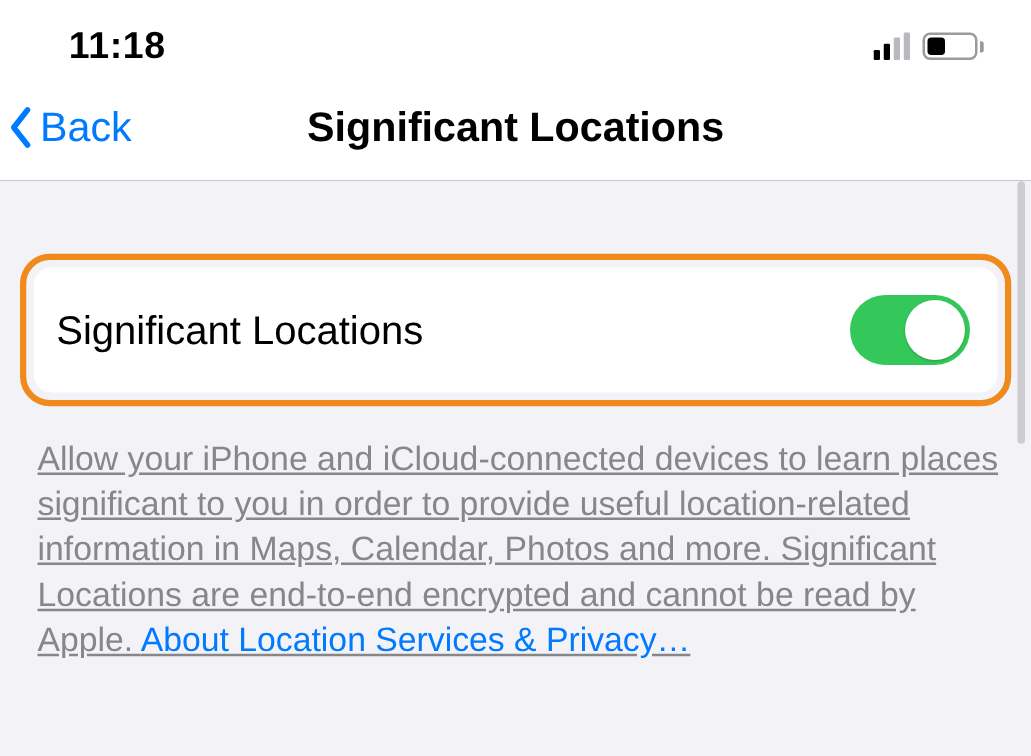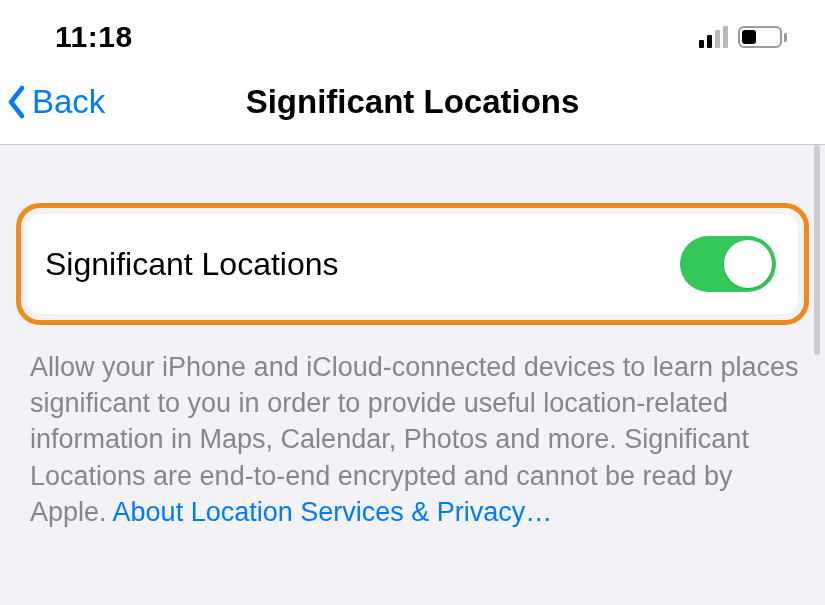--- a/index.html
+++ b/index.html
@@ -40,21 +40,21 @@
   .section-spacer { height: 58px; }
 
   .highlight-wrap { margin: 0 16px; padding: 6px; border: 5px solid #f08a1c; border-radius: 24px; background: transparent; }
 
   .row { background: #fff; border-radius: 14px; display: flex; align-items: center; justify-content: space-between; padding: 22px 22px 22px 18px; }
   .row-label { font-size: 32px; color: #000; }
 
   .toggle { width: 96px; height: 56px; border-radius: 30px; background: #34c759; position: relative; flex-shrink: 0; }
   .toggle .knob { position: absolute; right: 4px; top: 4px; width: 48px; height: 48px; background: #fff; border-radius: 50%; box-shadow: 0 1px 2px rgba(0,0,0,.2); }
 
-  .footer-text { color: #86868b; font-size: 27px; line-height: 1.34; padding: 24px 18px 0 30px; }
+  .footer-text { color: #86868b; font-size: 27px; line-height: 1.34; padding: 24px 18px 0 30px; text-decoration: underline; }
   .footer-text a { color: #007aff; text-decoration: none; }
 </style>
 </head>
 <body>
 
 <div class="screen">
 
   <div class="status-bar">
     <div class="status-time">11:18</div>
     <div class="status-icons">

